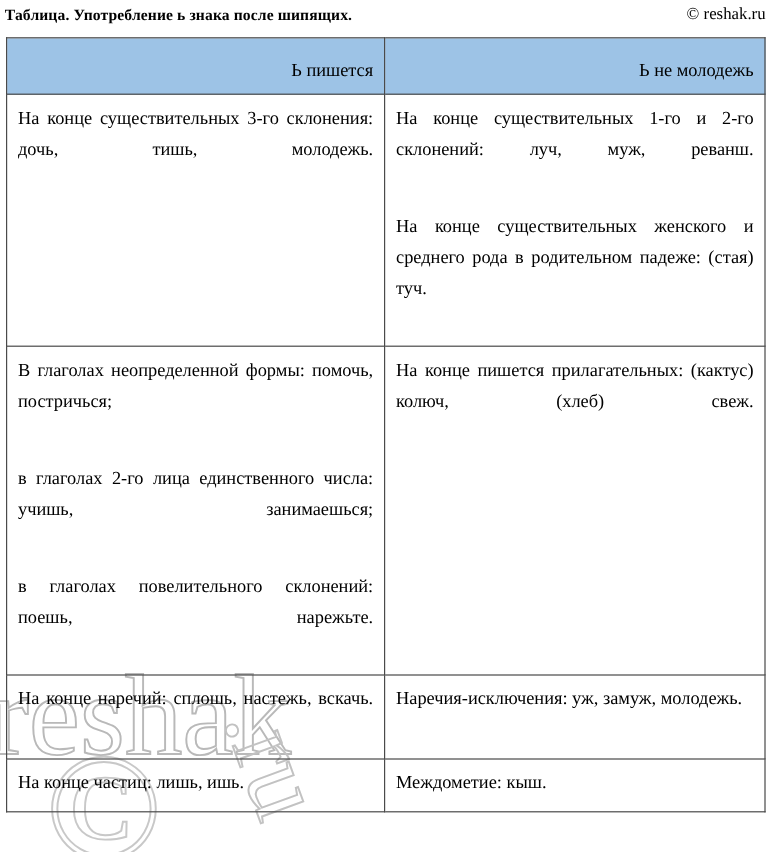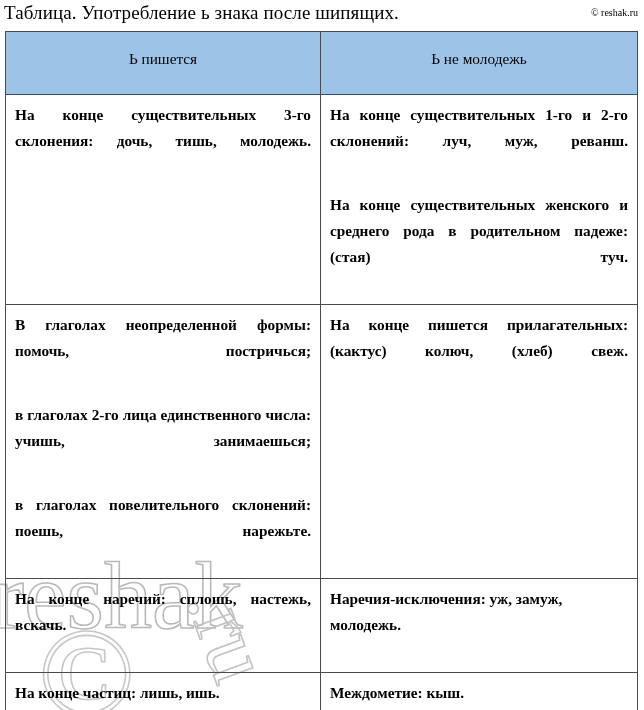--- a/index.html
+++ b/index.html
@@ -23,27 +23,28 @@
     position: absolute;
     top: 0px;
     left: 4px;
     right: 4px;
     height: 26px;
     display: flex;
     align-items: center;
     justify-content: space-between;
   }
   .page-title {
-    font-size: 19px;
+    font-size: 13px;
     line-height: 20px;
     white-space: nowrap;
     letter-spacing: 0.1px;
+    font-weight: bold;
   }
   .watermark-credit {
-    font-size: 10px;
+    font-size: 14px;
     line-height: 20px;
     white-space: nowrap;
     padding-right: 2px;
   }
 
   
   .grammar-table {
     position: absolute;
     top: 31px;
     left: 5px;
@@ -63,28 +64,27 @@
     font-size: 15.3px;
     line-height: 26px;
     text-align: justify;
     text-justify: inter-word;
     background-clip: padding-box;
   }
   .grammar-table thead th {
     background: #9dc3e6;
     height: 38px;
     padding-top: 8px;
-    padding-bottom: 16px;
-    text-align: center;
+    padding-bottom: 0;
+    text-align: right;
     font-weight: normal;
     vertical-align: middle;
   }
   .grammar-table tbody td {
     background: transparent;
-    font-weight: bold;
   }
   .cell-para {
     margin: 0;
     text-align: justify;
     text-justify: inter-word;
   }
   .cell-para + .cell-para {
     margin-top: 12px;
   }
   

